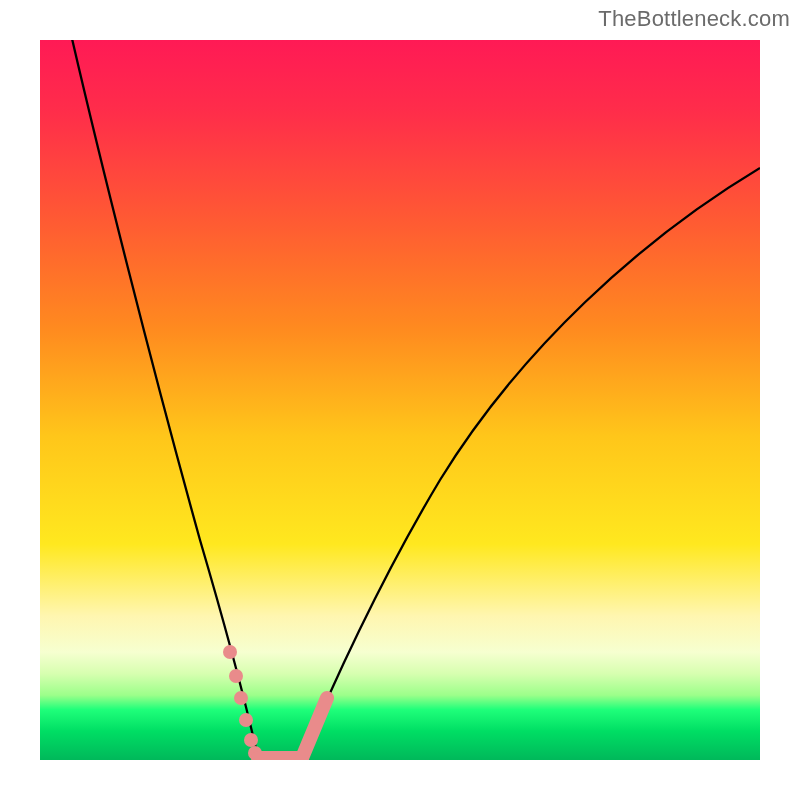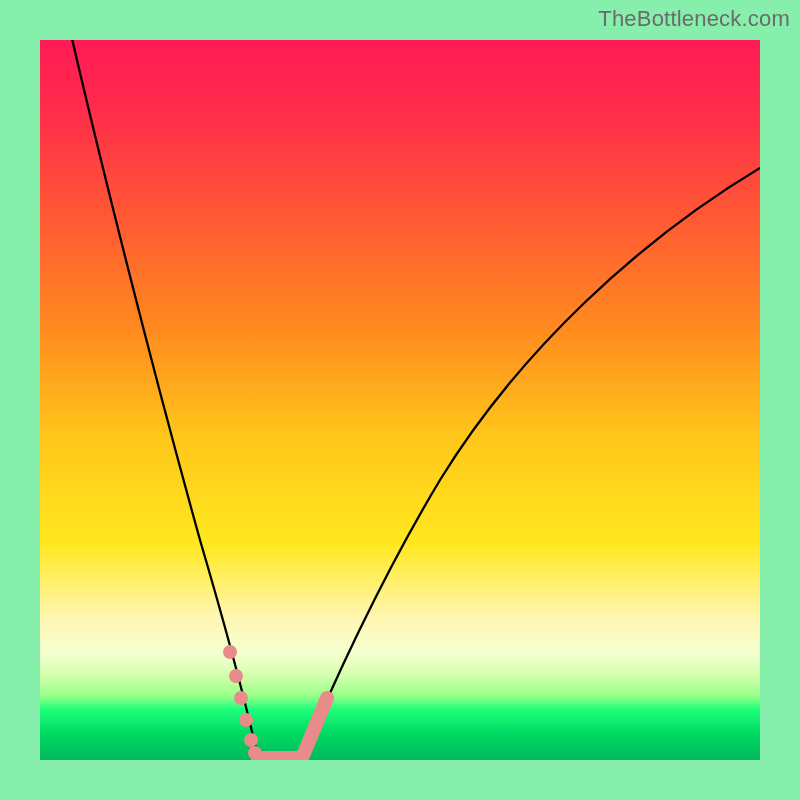--- a/index.html
+++ b/index.html
@@ -10,21 +10,21 @@
     background: #000;
     overflow: hidden;
     font-family: Arial, Helvetica, sans-serif;
   }
   .frame {
     position: absolute;
     left: 0;
     top: 0;
     width: 800px;
     height: 800px;
-    background: #86efac;
+    background: #ffffff;
   }
   .plot {
     position: absolute;
     left: 40px;
     top: 40px;
     width: 720px;
     height: 720px;
     overflow: hidden;
   }
   .gradient {

